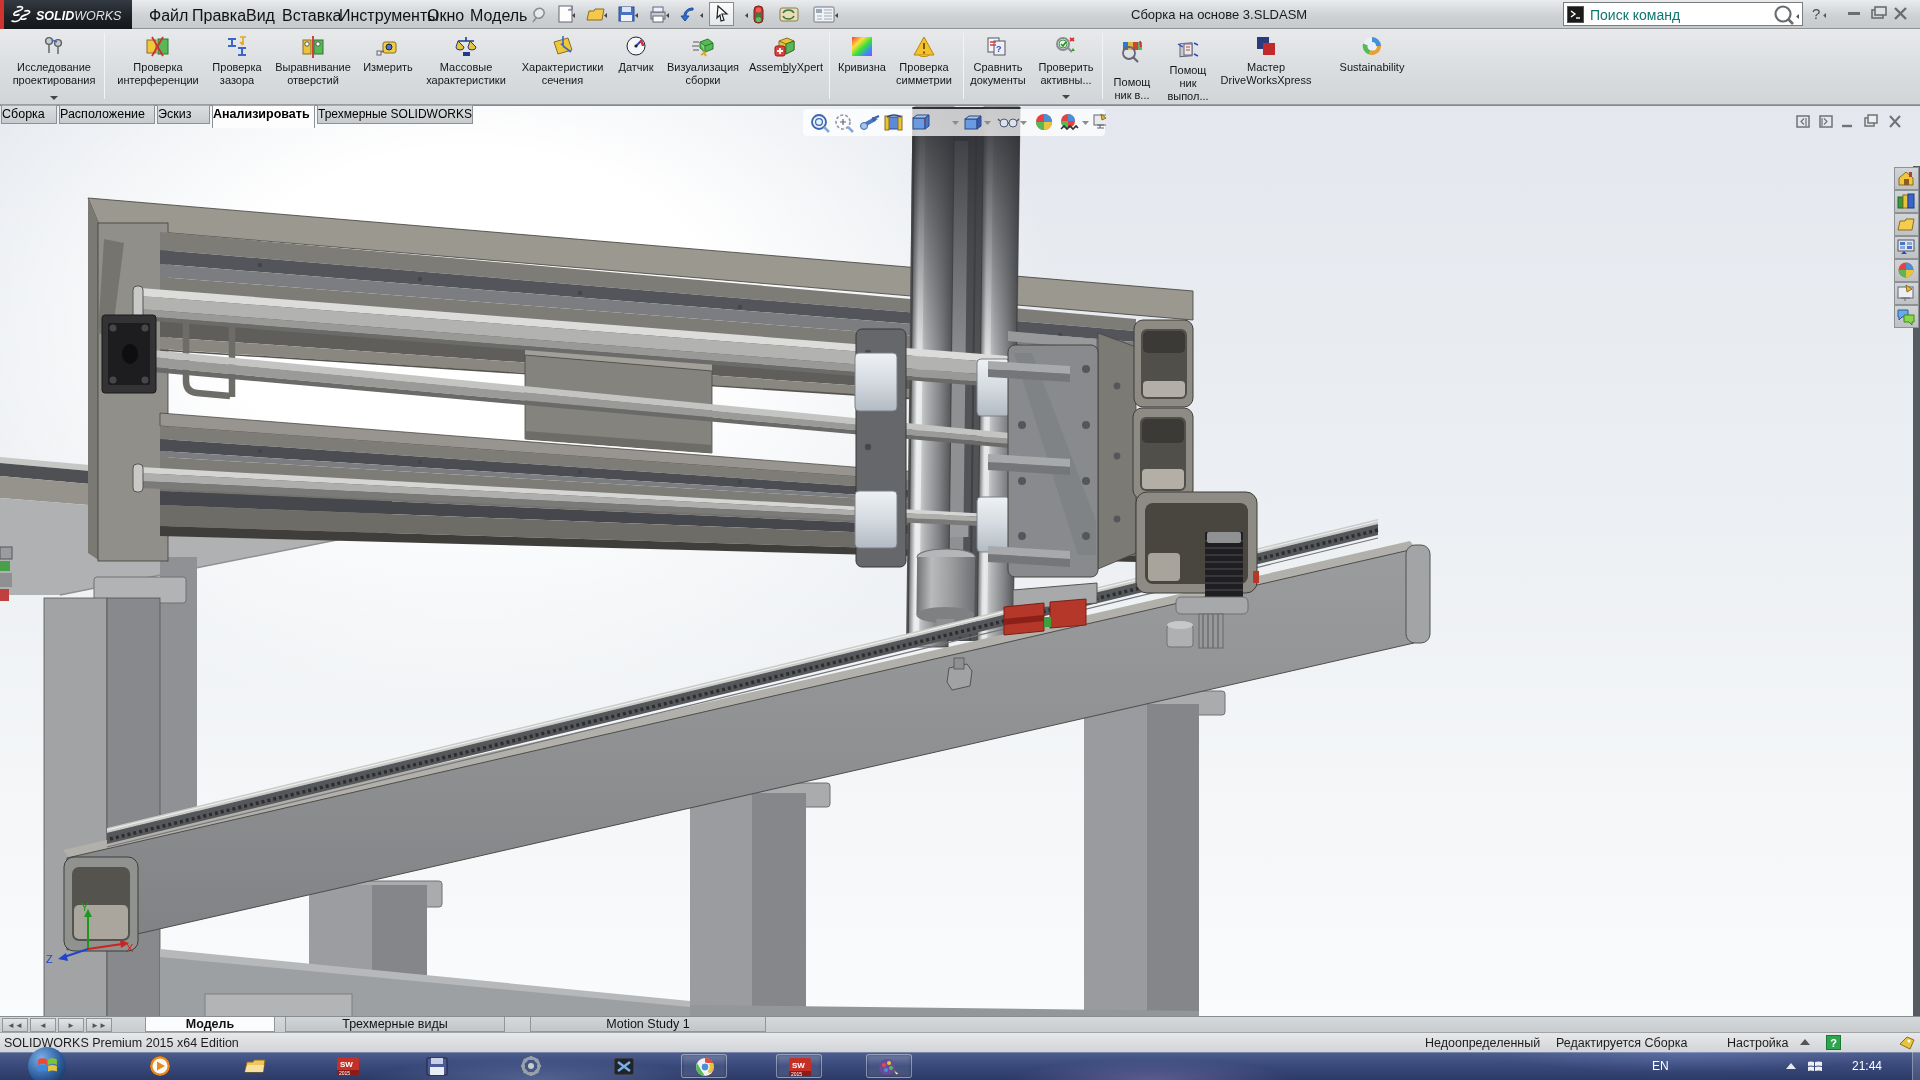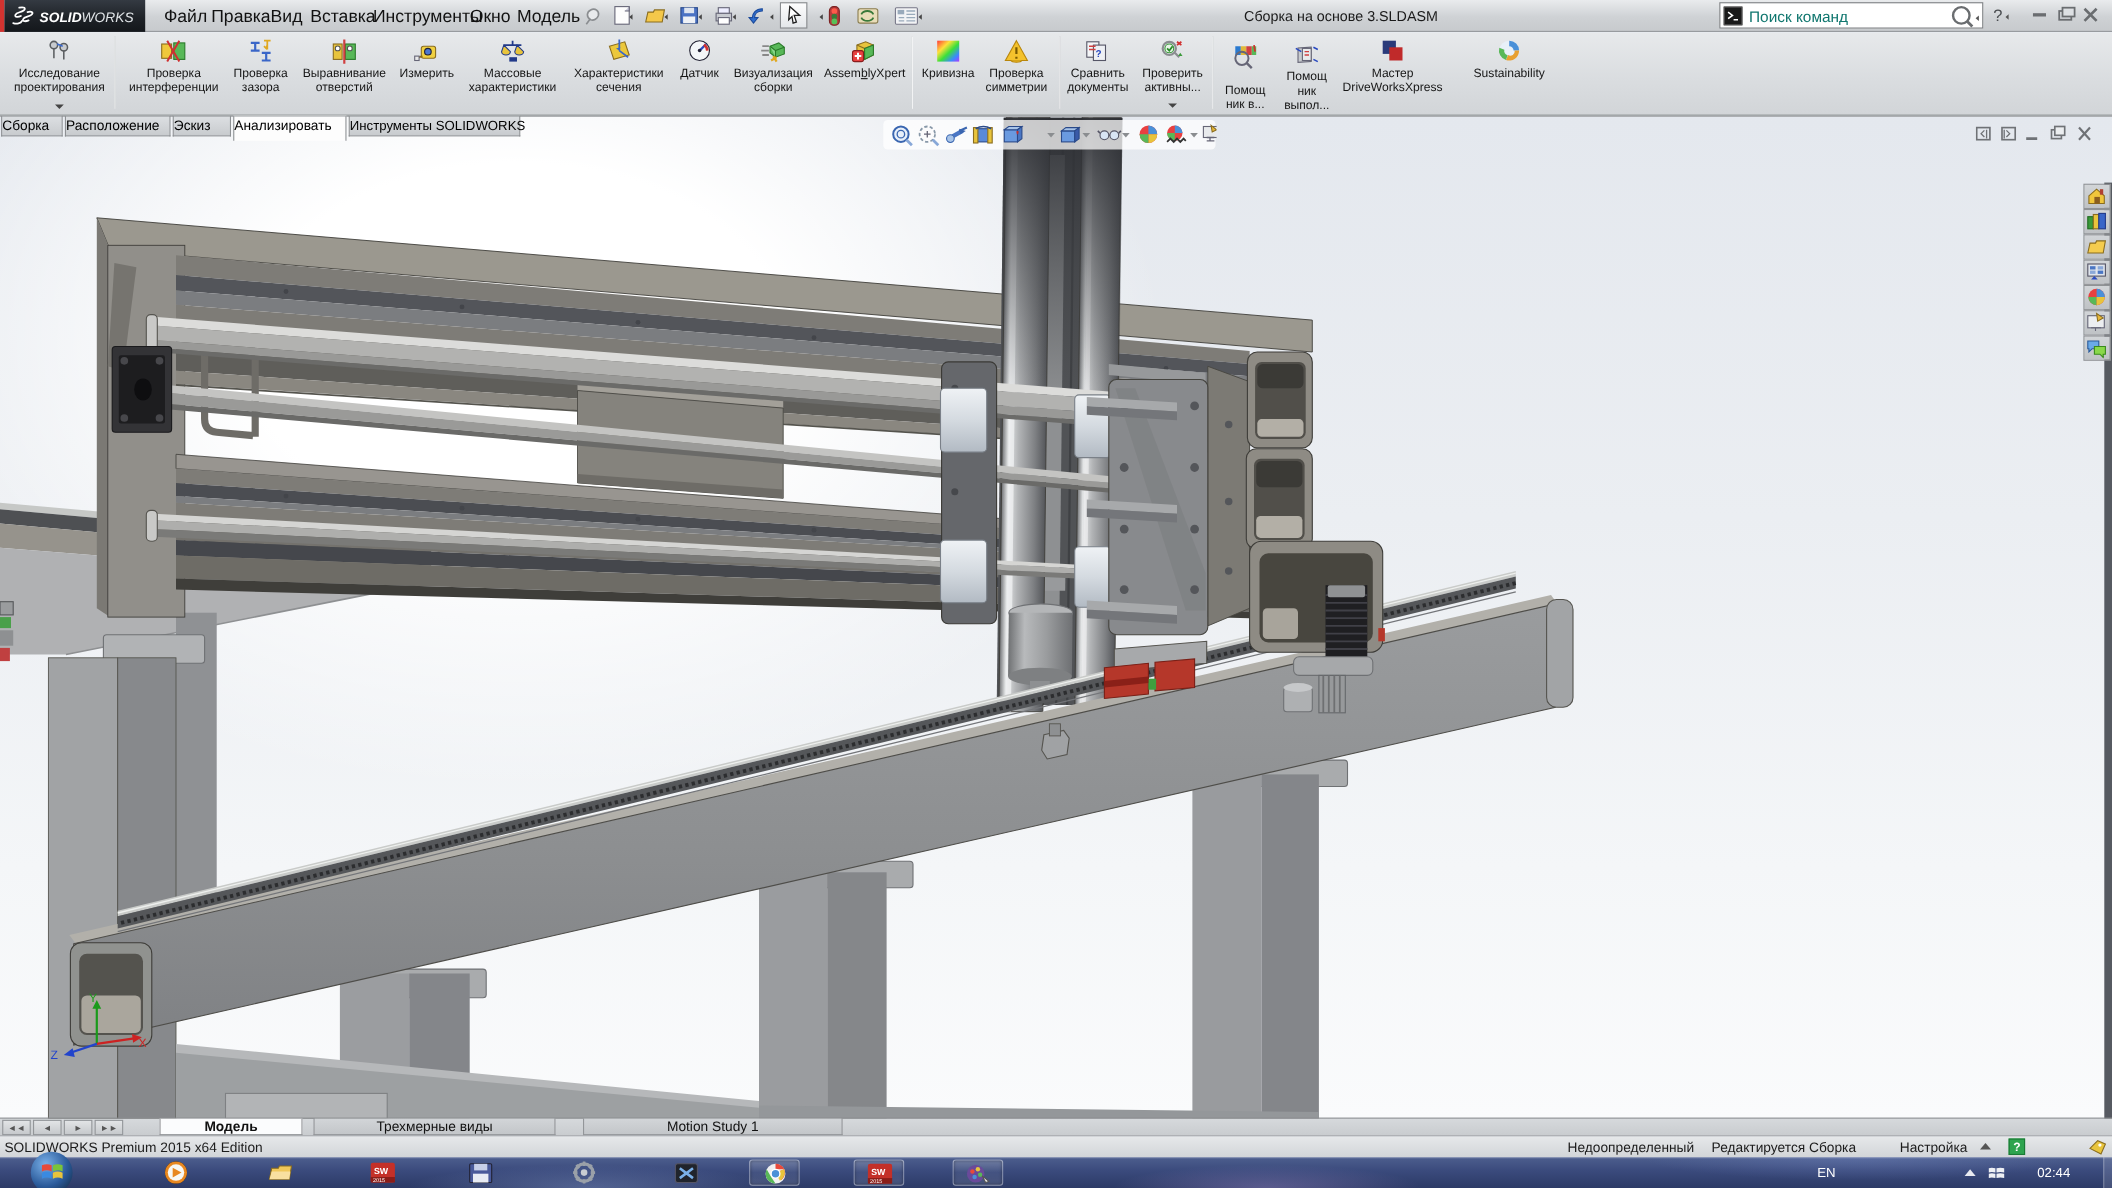--- a/index.html
+++ b/index.html
@@ -18,21 +18,21 @@
 #searchbox .stext{position:absolute;left:26px;top:4px;font-size:14px;color:#0f766e}
 
 #ribbon{position:absolute;left:0;top:30px;width:1920px;height:75px;background:linear-gradient(#e7e9eb,#dadde0 55%,#d2d5d8);border-bottom:1px solid #9a9da0}
 .rsep{position:absolute;top:3px;height:66px;width:1px;background:#b4b7ba;border-right:1px solid #f2f3f4}
 .rbtn{position:absolute;text-align:center;color:#161616;font-size:11px;line-height:13px}
 .rbtn .ric{margin:0 auto 1px auto;width:26px;height:26px;position:relative}
 .dda{display:inline-block;width:0;height:0;border-left:4px solid transparent;border-right:4px solid transparent;border-top:4px solid #444}
 
 #tabrow{position:absolute;left:0;top:105px;height:24px;z-index:30}
 .ctab{position:absolute;top:0;height:19px;white-space:nowrap;background:linear-gradient(#dcdfe2,#c8cbce);border:1px solid #8e9194;border-top:1px solid #a8abae;font-size:12.5px;color:#000;text-align:left;padding-top:1px}
-.ctabactive{height:23px;background:#fdfdfd;font-weight:normal;border-bottom:none;z-index:5}
+.ctabactive{height:23px;background:#fdfdfd;font-weight:bold;border-bottom:none;z-index:5}
 
 #viewport{position:absolute;left:0;top:105px;width:1920px;height:911px;background:
 radial-gradient(820px 560px at 470px 210px, rgba(255,255,255,1) 0%, rgba(255,255,255,1) 30%, rgba(255,255,255,0) 72%),
 linear-gradient(#e4e8ee 0%,#ebeef2 40%,#f4f6f8 75%,#fafbfc 100%);
 border-top:1px solid #86898c}
 
 #hud{position:absolute;left:803px;top:3px;width:302px;height:27px;background:rgba(255,255,255,0.74);border-radius:4px}
 
 .tpbtn{position:absolute;left:1894px;width:25px;height:23px;background:linear-gradient(#d2d5d8,#bfc2c5);border:1px solid #8f9295}
 #rightsliver{position:absolute;left:1913px;top:60px;width:7px;height:851px;background:#565a61}
@@ -286,21 +286,21 @@
             <path d="M22,12 a9,9 0 0 1 -12,8.5 l2,-4.5 a4,4 0 0 0 6,-4 z" fill="#e8a030"></path>
             <path d="M10,20.5 a9,9 0 0 1 -6,-11 l4.6,1.8 a4,4 0 0 0 3,5 z" fill="#58b858"></path>
           </svg></div>Sustainability</div>
 </div>
 
 <div id="tabrow">
  <div class="ctab" style="left:1px;width:56px">Сборка</div>
  <div class="ctab" style="left:59px;width:96px">Расположение</div>
  <div class="ctab" style="left:157px;width:53px">Эскиз</div>
  <div class="ctab ctabactive" style="left:212px;width:103px">Анализировать</div>
- <div class="ctab" style="left:317px;width:156px;font-size:12px">Инструменты SOLIDWORKS</div>
+ <div class="ctab" style="left:317px;width:156px;font-size:12px">Трехмерные SOLIDWORKS</div>
 </div>
 
 <div id="viewport">
 <svg width="1920" height="911" viewBox="0 105 1920 911">
 <defs>
 <linearGradient id="clampg" x1="0" y1="0" x2="0" y2="1">
             <stop offset="0" stop-color="#eff2f5"></stop>
             <stop offset="0.5" stop-color="#d4dae0"></stop>
             <stop offset="1" stop-color="#b2bac3"></stop>
           </linearGradient>
@@ -732,15 +732,15 @@
           <circle cx="22" cy="8" r="2" fill="#e8c43c"></circle>
           <circle cx="24" cy="13" r="2" fill="#58b858"></circle>
           <circle cx="19" cy="15" r="2" fill="#4a90d8"></circle>
           <path d="M26,14 l6,5 -3,1 z" fill="#f0f0f0" stroke="#555"></path>
         </svg></div>
  <div class="tray" style="left:1652px;top:7px">EN</div>
  <div class="abs" style="left:1786px;top:11px;width:0;height:0;border-left:5px solid transparent;border-right:5px solid transparent;border-bottom:6px solid #e8eaf0"></div>
  <svg class="abs" style="left:1806px;top:6px" width="18" height="16">
         <path d="M2,4 Q4.5,3 8,4 L8,8 Q4.5,7 2,8 Z M9,4 Q12.5,3 16,4 L16,8 Q12.5,7 9,8 Z M2,9 Q4.5,8 8,9 L8,13 Q4.5,12 2,13 Z M9,9 Q12.5,8 16,9 L16,13 Q12.5,12 9,13 Z" fill="#eef0f4"></path>
       </svg>
- <div class="tray" style="left:1852px;top:7px">02:44</div>
+ <div class="tray" style="left:1852px;top:7px">21:44</div>
  <div class="abs" style="left:1912px;top:0;width:8px;height:28px;background:rgba(255,255,255,0.12);border-left:1px solid rgba(255,255,255,0.3)"></div>
 </div>
 </div>
 </body></html>

